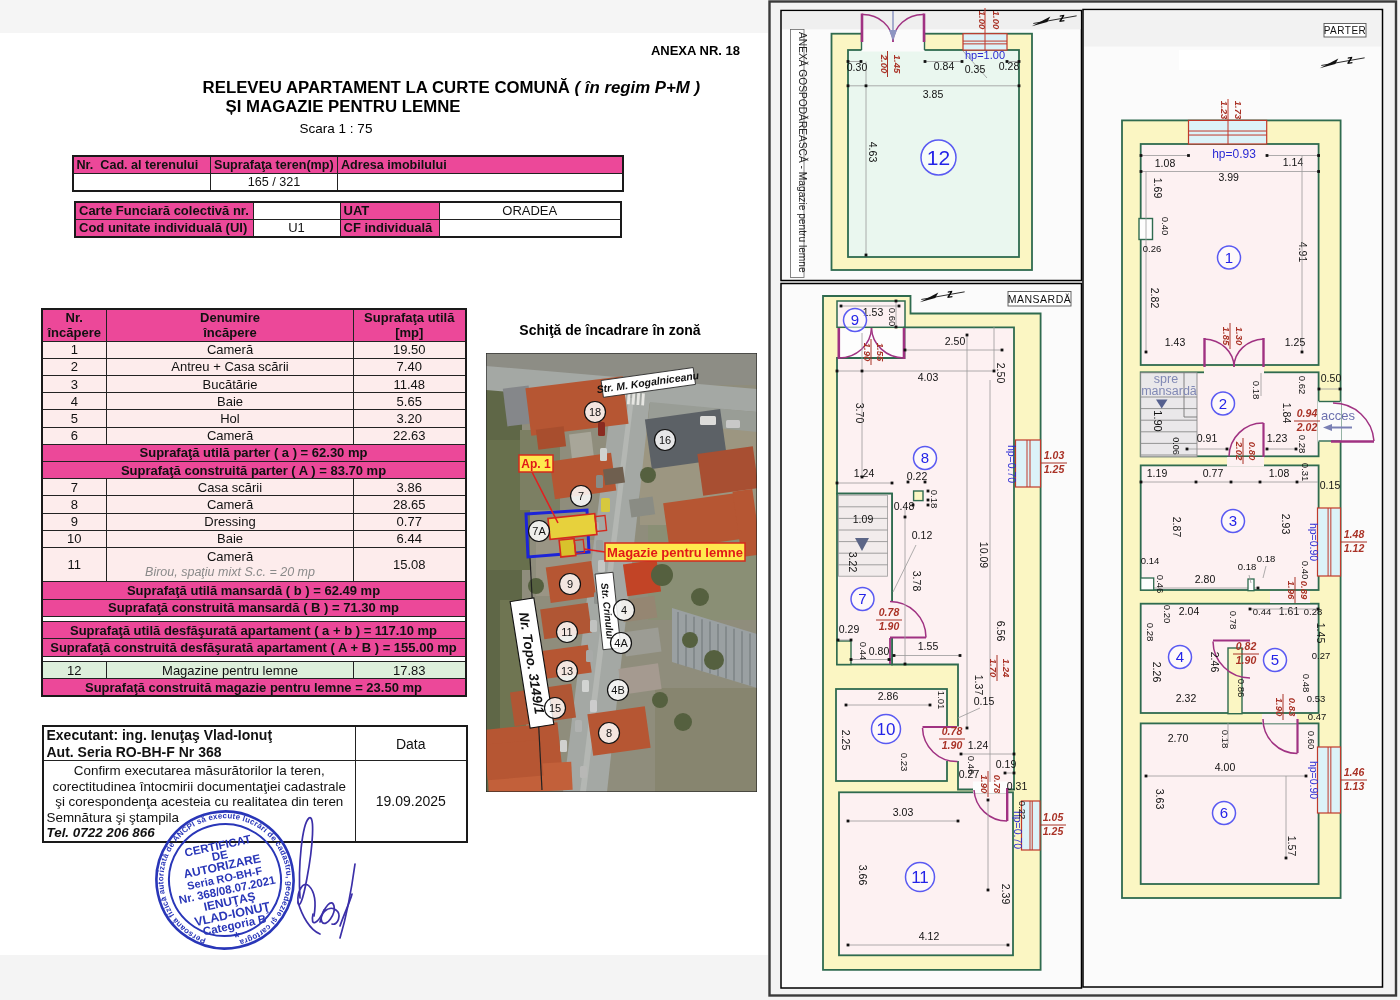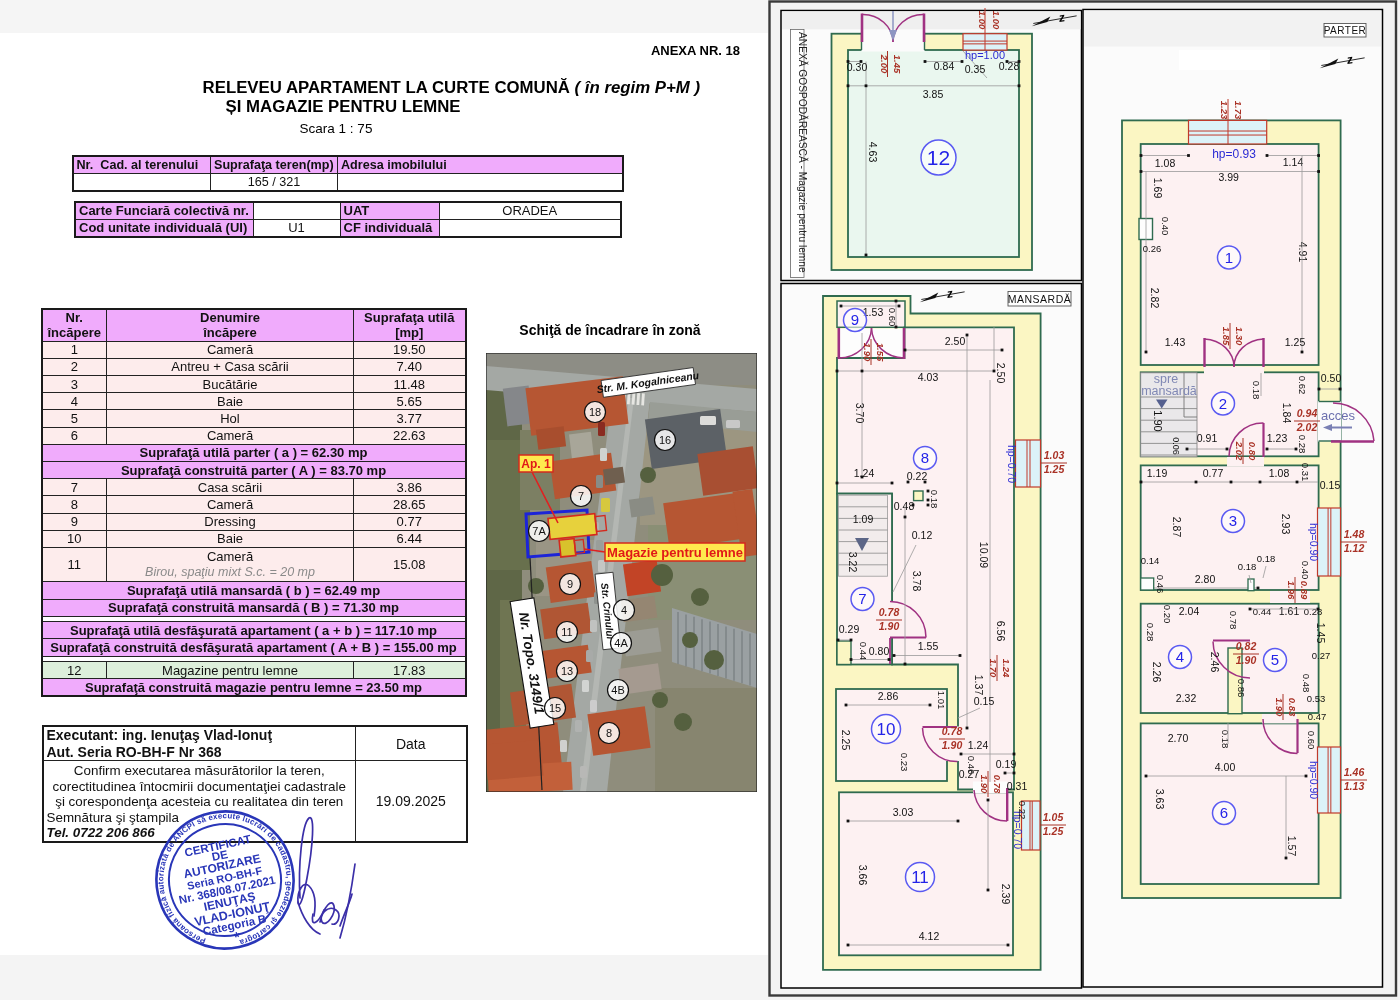--- a/index.html
+++ b/index.html
@@ -1,20 +1,20 @@
 <!DOCTYPE html>
 <html><head><meta charset="utf-8"><style>
 *{margin:0;padding:0;box-sizing:border-box}
 body{font-family:"Liberation Sans",sans-serif}
 #page{position:relative;width:1400px;height:1000px;background:#fff;overflow:hidden;font-family:"Liberation Sans",sans-serif}
 .abs{position:absolute}
 table{border-collapse:collapse;table-layout:fixed;border:2px solid #1a1a1a}
 td{border:1px solid #222;font-size:13px;color:#111;overflow:hidden;white-space:nowrap;padding:0 3px}
 .c{text-align:center}.b{font-weight:bold}
-.blue{background:#f0abfc}.pink{background:#fdecec}.green{background:#ddefdb}
+.blue{background:#ec4899}.pink{background:#fdecec}.green{background:#ddefdb}
 .gap td{border-left:none;border-right:none;background:#fff}
 #t1 td{font-size:12.6px}
 </style></head><body>
 <div id="page">
 <div class="abs" style="left:0;top:0;width:768px;height:33px;background:#f5f5f5"></div>
 <div class="abs b" style="left:560px;top:43px;width:180px;font-size:13px;text-align:right">ANEXA NR. 18</div>
 <div class="abs b" style="left:0px;top:78px;width:700px;font-size:16.8px;text-align:right">RELEVEU APARTAMENT LA CURTE COMUNĂ <i>( în regim P+M )</i></div>
 <div class="abs b" style="left:0px;top:97px;width:686px;font-size:16.8px;text-align:center">ȘI MAGAZIE PENTRU LEMNE</div>
 <div class="abs" style="left:0px;top:121px;width:672px;font-size:13.5px;text-align:center">Scara 1 : 75</div>
 
@@ -71,21 +71,21 @@
           <td>11.48</td>
         </tr>
         <tr class="pink c" style="height:17.2px">
           <td>4</td>
           <td>Baie</td>
           <td>5.65</td>
         </tr>
         <tr class="pink c" style="height:17.2px">
           <td>5</td>
           <td>Hol</td>
-          <td>3.77</td>
+          <td>3.20</td>
         </tr>
         <tr class="pink c" style="height:17.2px">
           <td>6</td>
           <td>Cameră</td>
           <td>22.63</td>
         </tr>
         <tr class="blue b c" style="height:17.2px">
           <td colspan="3">Suprafaţă utilă parter ( a ) = 62.30 mp</td>
         </tr>
         <tr class="blue b c" style="height:17.2px">

